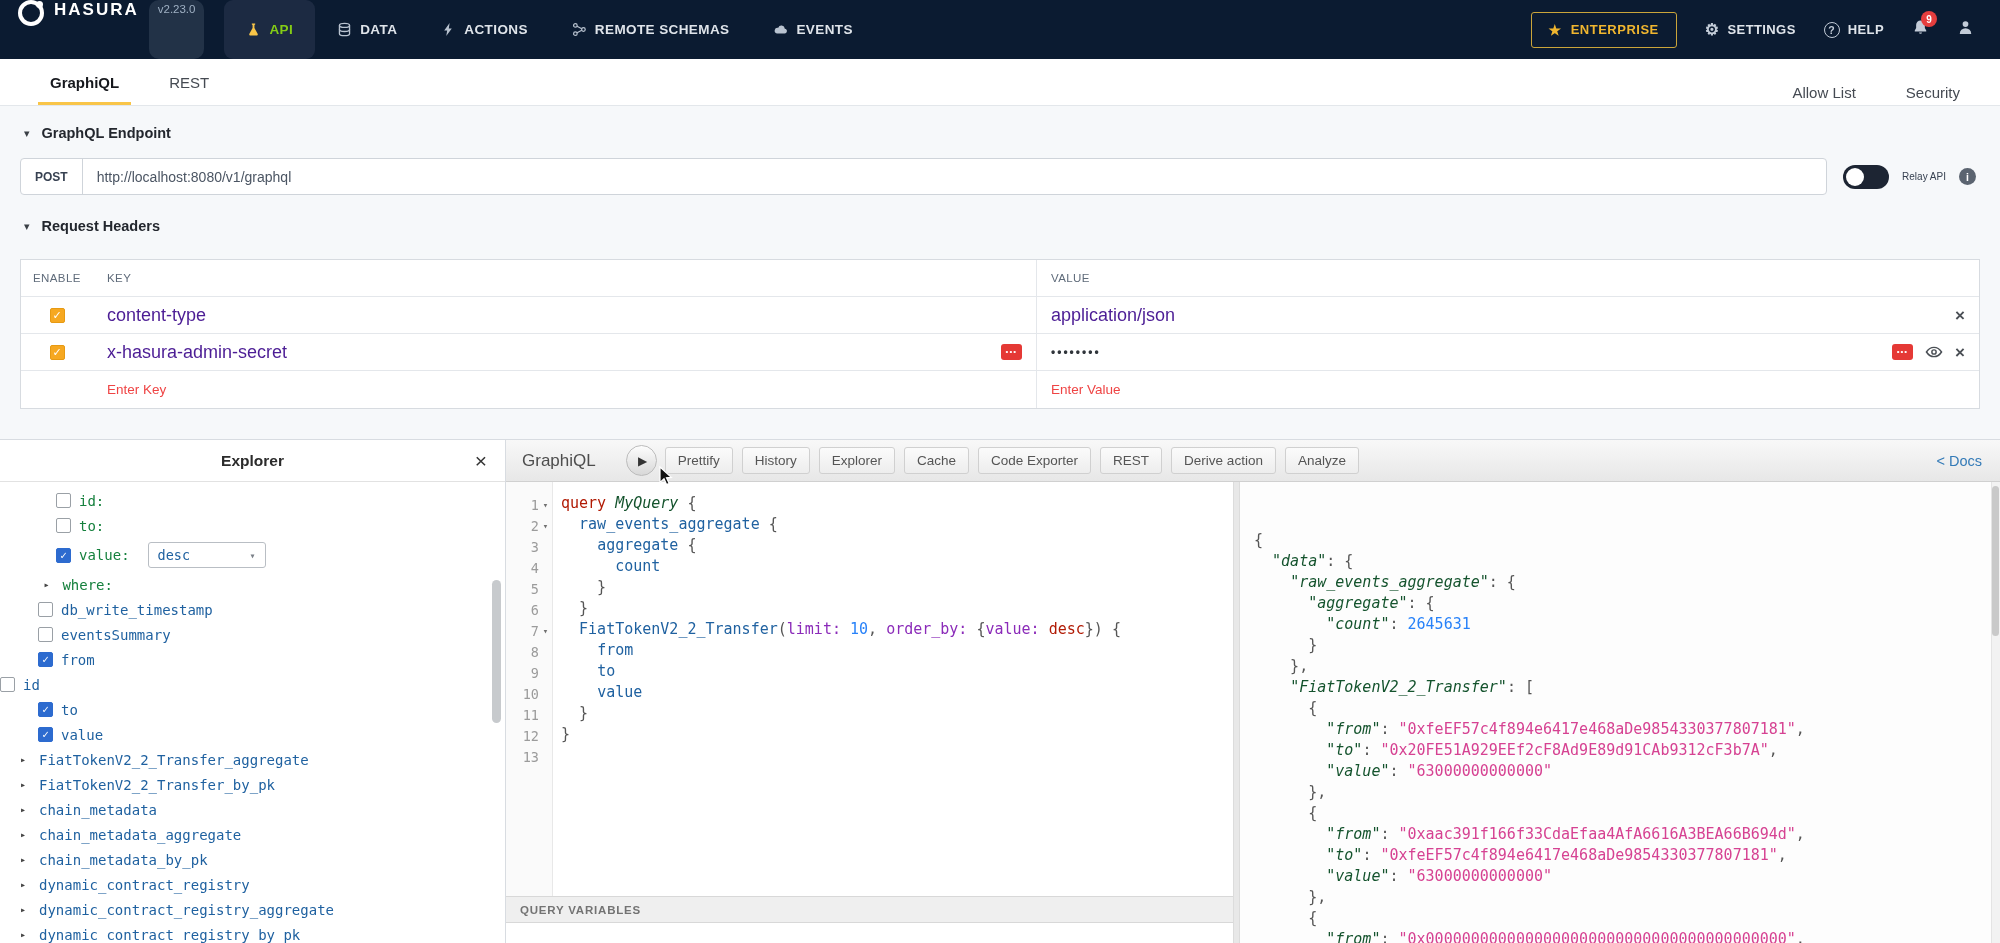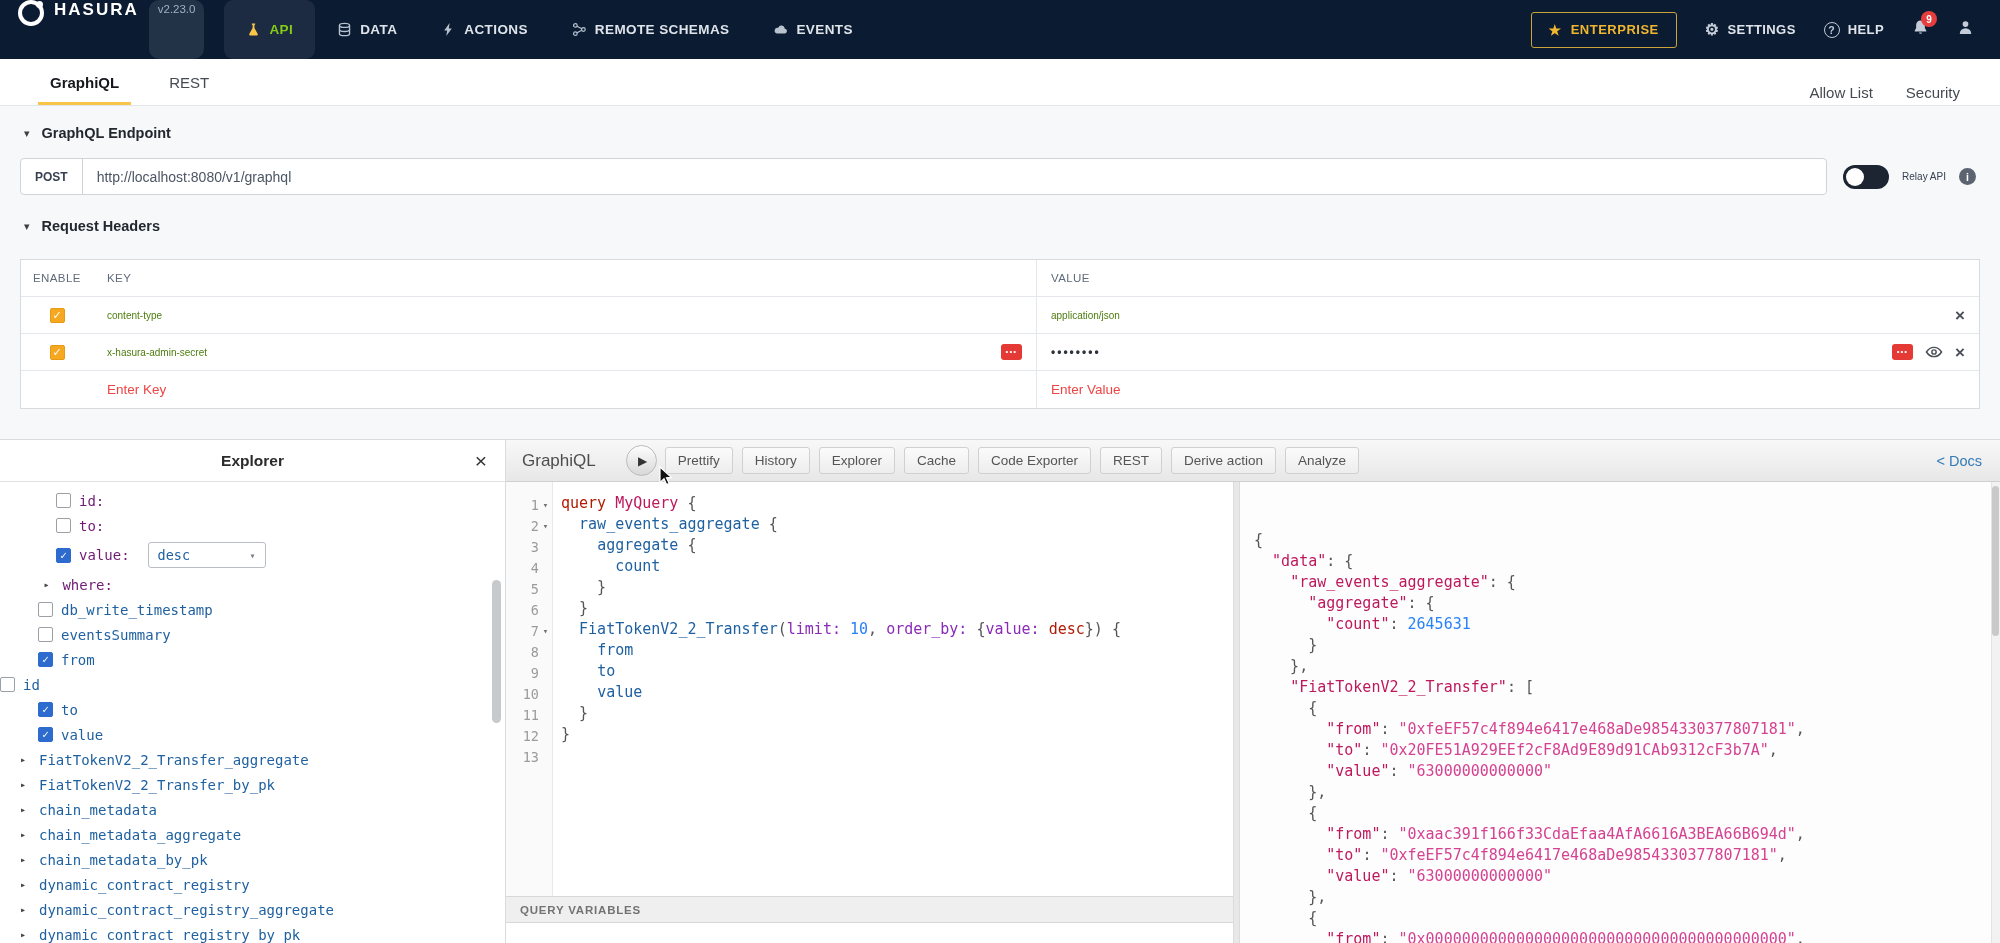--- a/index.html
+++ b/index.html
@@ -25,21 +25,21 @@
   .gear { font-size:16px; color:#c3ccd8; line-height:1; }
   .qmark { width:16px; height:16px; border-radius:50%; border:1.6px solid #c3ccd8; display:grid; place-items:center; font-size:10.5px; font-weight:700; color:#c3ccd8; }
   .bell-wrap { position:relative; display:flex; cursor:pointer; color:#c3ccd8; }
   .nbadge { position:absolute; top:-8px; right:-8px; background:#e53e3e; color:#fff; width:16px; height:16px; border-radius:50%; font-size:10px; font-weight:700; display:grid; place-items:center; }
   .person { display:flex; color:#c3ccd8; cursor:pointer; }
 
   
   .tabsrow { height:47px; background:#fff; border-bottom:1px solid #e3e7eb; display:flex; align-items:stretch; padding:0 38px; }
   .tab { display:flex; align-items:center; padding:0 12px; margin-right:26px; font-size:15px; color:#454a52; cursor:pointer; }
   .tab.active { color:#16181d; font-weight:700; box-shadow:inset 0 -3px 0 #f9c548; }
-  .tabs-right { margin-left:auto; display:flex; align-items:center; gap:29px;margin-top:20px; }
+  .tabs-right { margin-left:auto; display:flex; align-items:center; gap:46px;margin-top:20px; }
   .tabs-right .tab { margin-right:0; padding:0 2px; }
 
   
   .content { padding:0 20px; }
   .section-head { display:flex; align-items:center; gap:12px; height:26px; margin:14px 0 0 4px; cursor:pointer; }
   .section-head.headers-head { margin-top:18px; }
   .chev { font-size:11px; color:#3b4046; }
   .section-title { font-size:14.5px; font-weight:700; color:#23272e; }
 
   .url-row { margin-top:12px; display:flex; align-items:center; gap:16px; height:37px; }
@@ -55,21 +55,21 @@
   
   .hdr-table { margin-top:20px; border:1px solid #d7dbe0; background:#fff; }
   .hdr-row { display:grid; grid-template-columns:72px 1fr 1fr; border-bottom:1px solid #e4e7eb; height:37px; align-items:stretch; }
   .hdr-row:last-child { border-bottom:none; }
   .cell { display:flex; align-items:center; }
   .cell-enable { justify-content:center; }
   .cell-key { padding:0 14px; justify-content:space-between; }
   .cell-value { padding:0 14px; border-left:1px solid #e4e7eb; gap:12px; }
   .hdr-row.head { font-size:11.5px; font-weight:400; color:#5f6b7a; letter-spacing:.4px; }
   .hdr-row.head .cell-enable { justify-content:flex-start; padding-left:12px; }
-  .key-text,.val-text { font-size:10px; color:#4d7c0f; }
+  .key-text,.val-text { font-size:18px; color:#4c1d95; }
   .val-text.masked { letter-spacing:2px; font-weight:700; font-size:12px; color:#30353b; }
   .placeholder { font-size:13.5px; color:#ef4444; }
   .cell-icons { margin-left:auto; display:flex; align-items:center; gap:12px; }
   .secret-badge { background:#e53935; color:#fff; border-radius:3px; font-size:8px; letter-spacing:1px; padding:4px 5px; line-height:1; }
   .xbtn { font-size:17px; font-weight:700; color:#4a4f55; cursor:pointer; line-height:1; }
   .eye { display:inline-flex; cursor:pointer; }
   .cb { width:15px; height:15px; border:1px solid #9aa0a6; border-radius:2px; background:#fff; display:inline-flex; align-items:center; justify-content:center; font-size:11px; color:#fff; flex:0 0 auto; cursor:pointer; }
   .cb.checked { background:#2d6bcf; border-color:#2d6bcf; }
   .cb.amber.checked { background:#f6a821; border-color:#e79a12; }
 
@@ -77,21 +77,21 @@
   .gql-section { margin-top:30px; height:506px; display:flex; background:#fff; border-top:1px solid #d8dce1; }
   .explorer-col { width:506px; border-right:1px solid #d8dce1; display:flex; flex-direction:column; }
   .ex-head { height:42px; border-bottom:1px solid #e2e2e2; display:flex; align-items:center; justify-content:center; position:relative; flex:0 0 auto; }
   .ex-title { font-size:15.5px; font-weight:700; color:#2b2b2b; }
   .ex-close { position:absolute; right:18px; font-size:21px; color:#333; cursor:pointer; line-height:1; }
   .ex-list { flex:1; overflow:hidden; padding-top:6px; position:relative; font-family:"DejaVu Sans Mono", monospace; }
   .ex-row { height:25px; display:flex; align-items:center; gap:8px; }
   .ex-row.has-dd { height:34px; }
   .tree-arrow { font-size:10px; color:#444; width:11px; cursor:pointer; }
   .ex-label { font-size:14px; cursor:pointer; }
-  .ex-label.arg { color:#701a75; }
+  .ex-label.arg { color:#15803d; }
   .ex-label.field { color:#1F61A0; }
   .ex-dd { margin-left:10px; width:118px; height:26px; border:1px solid #b9bec4; border-radius:3px; background:#fff; display:inline-flex; align-items:center; justify-content:space-between; padding:0 9px; cursor:pointer; }
   .dd-val { color:#1F61A0; font-size:13.5px; }
   .dd-chev { color:#7a8088; font-size:10px; }
   .ex-scroll { position:absolute; right:4px; top:98px; width:9px; height:143px; background:#c7cacd; border-radius:5px; cursor:pointer; }
 
   .main-col { flex:1; display:flex; flex-direction:column; min-width:0; }
   .gql-topbar { height:42px; background:linear-gradient(#f8f8f8,#e7e7e7); border-bottom:1px solid #d0d0d0; display:flex; align-items:center; padding-left:16px; flex:0 0 auto; }
   .gql-title { font-size:17px; color:#4d4d4d; }
   .play-btn { width:31px; height:31px; border-radius:50%; border:1px solid #bcbcbc; background:linear-gradient(#fdfdfd,#d8d8d8); margin-left:30px; display:grid; place-items:center; cursor:pointer; }
@@ -111,21 +111,21 @@
   .varbar { height:27px; background:#efefef; border-top:1px solid #d8d8d8; border-bottom:1px solid #d8d8d8; display:flex; align-items:center; padding-left:14px; flex:0 0 auto; cursor:pointer; }
   .varlabel { font-size:11.5px; font-weight:700; letter-spacing:.8px; color:#737373; }
   .varspace { height:22px; background:#fff; flex:0 0 auto; }
   .divider { width:7px; background:#e8e8e8; border-left:1px solid #dcdcdc; border-right:1px solid #dcdcdc; cursor:col-resize; }
   .result-col { flex:1; background:#fdfdfd; padding:13px 0 0 14px; font-family:"DejaVu Sans Mono", monospace; font-size:15px; white-space:pre; overflow:hidden; position:relative; min-width:0; }
   .res-scrollbar { position:absolute; right:0; top:0; bottom:0; width:9px; background:#f2f2f2; border-left:1px solid #e4e4e4; }
   .res-thumb { position:absolute; right:1px; top:4px; width:7px; height:150px; background:#c9c9c9; border-radius:4px; cursor:pointer; }
 
   
   .tk-kw  { color:#B11A04; }
-  .tk-def { color:#be185d; }
+  .tk-def { color:#14532d;font-style:italic; }
   .tk-prop{ color:#1F61A0; }
   .tk-attr{ color:#8B2BB9; }
   .tk-num { color:#2882F9; }
   .tk-str { color:#D64292; }
   .tk-pl  { color:#555; }
 
   .mouse-cursor { position:absolute; left:657px; top:466px; z-index:50; pointer-events:none; }
 </style>
 </head>
 <body>

